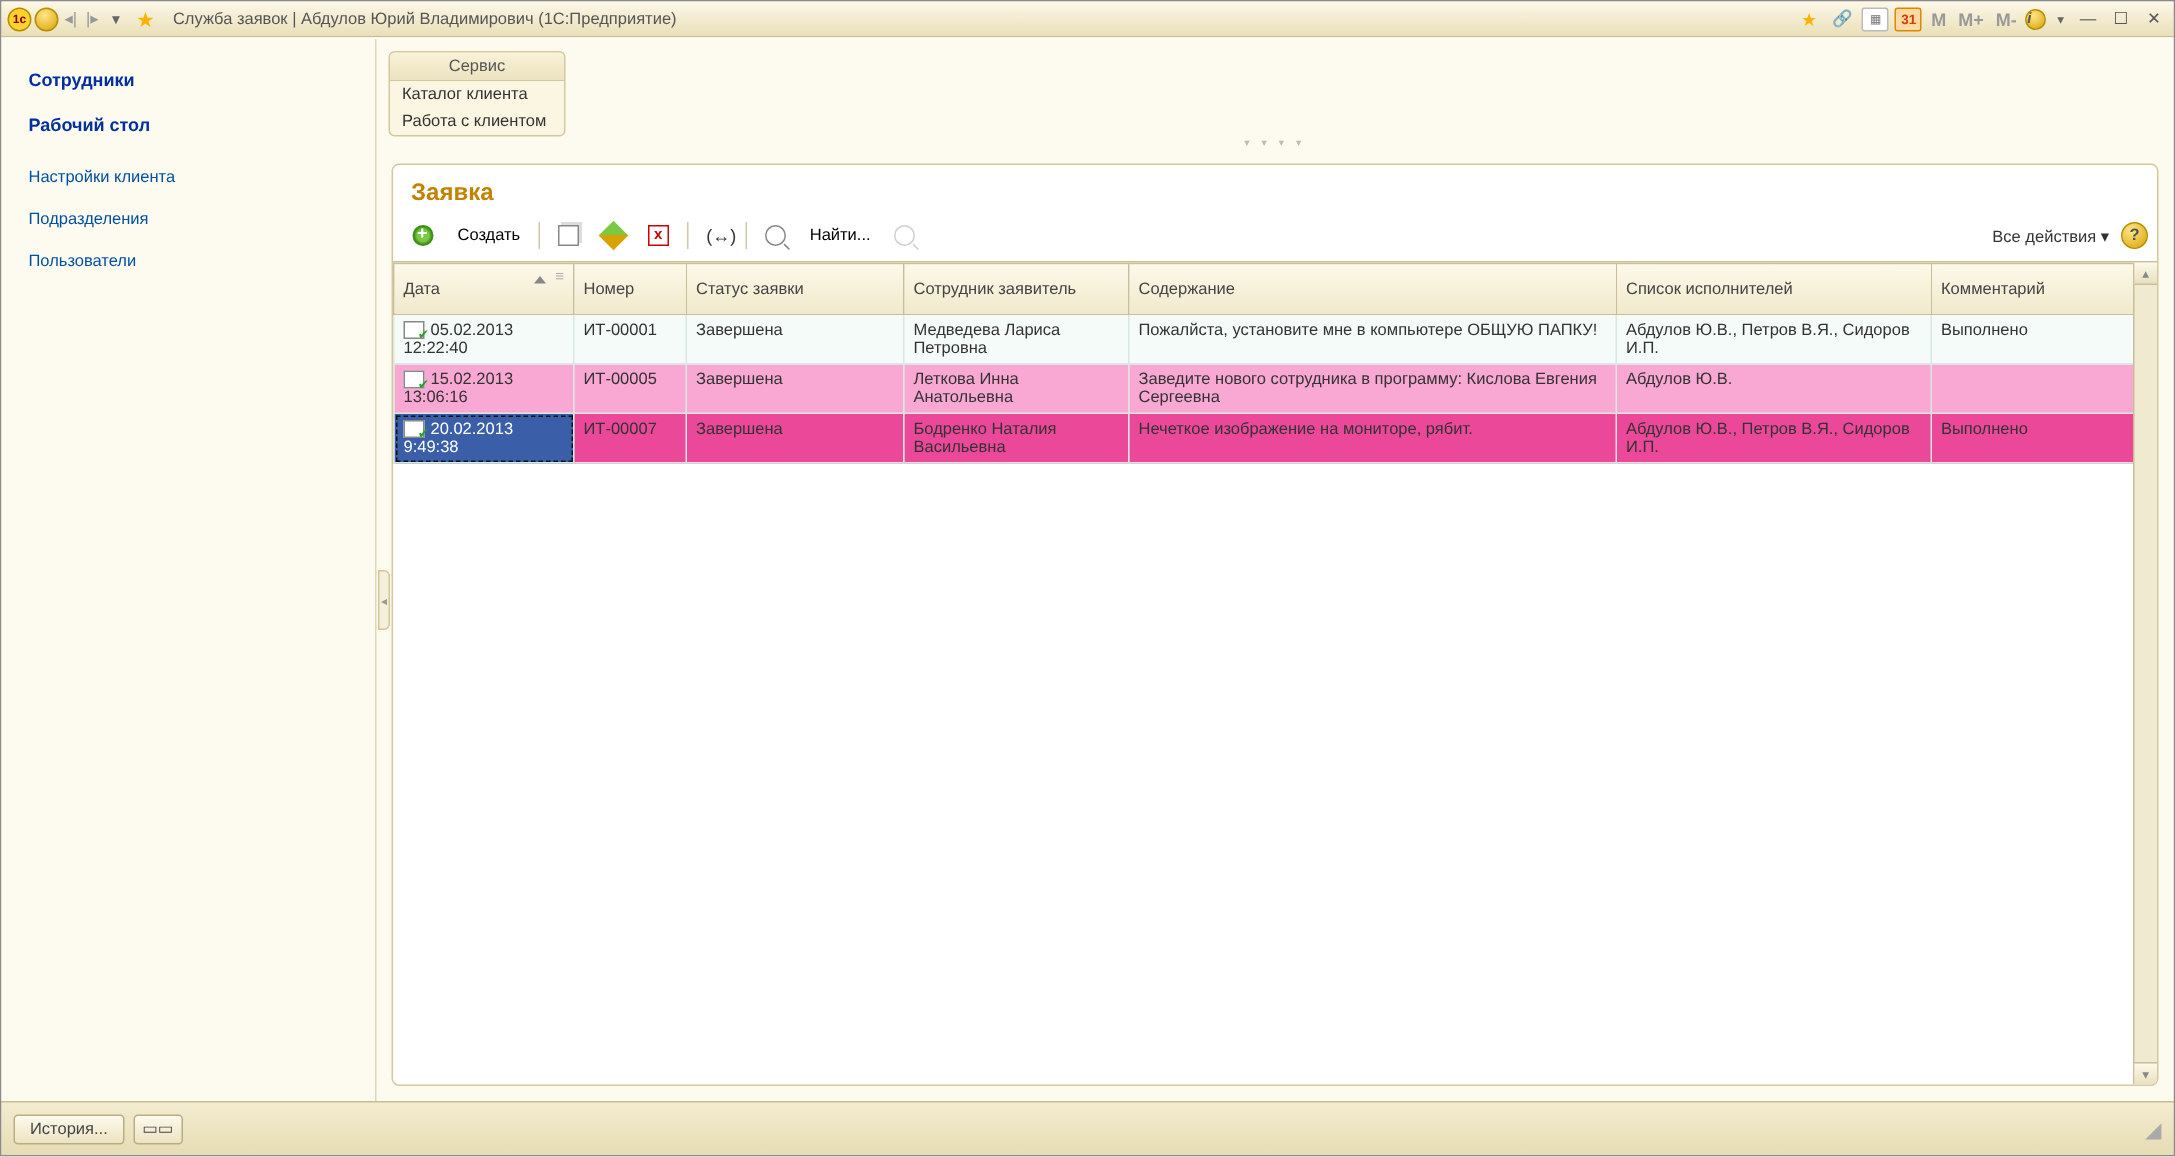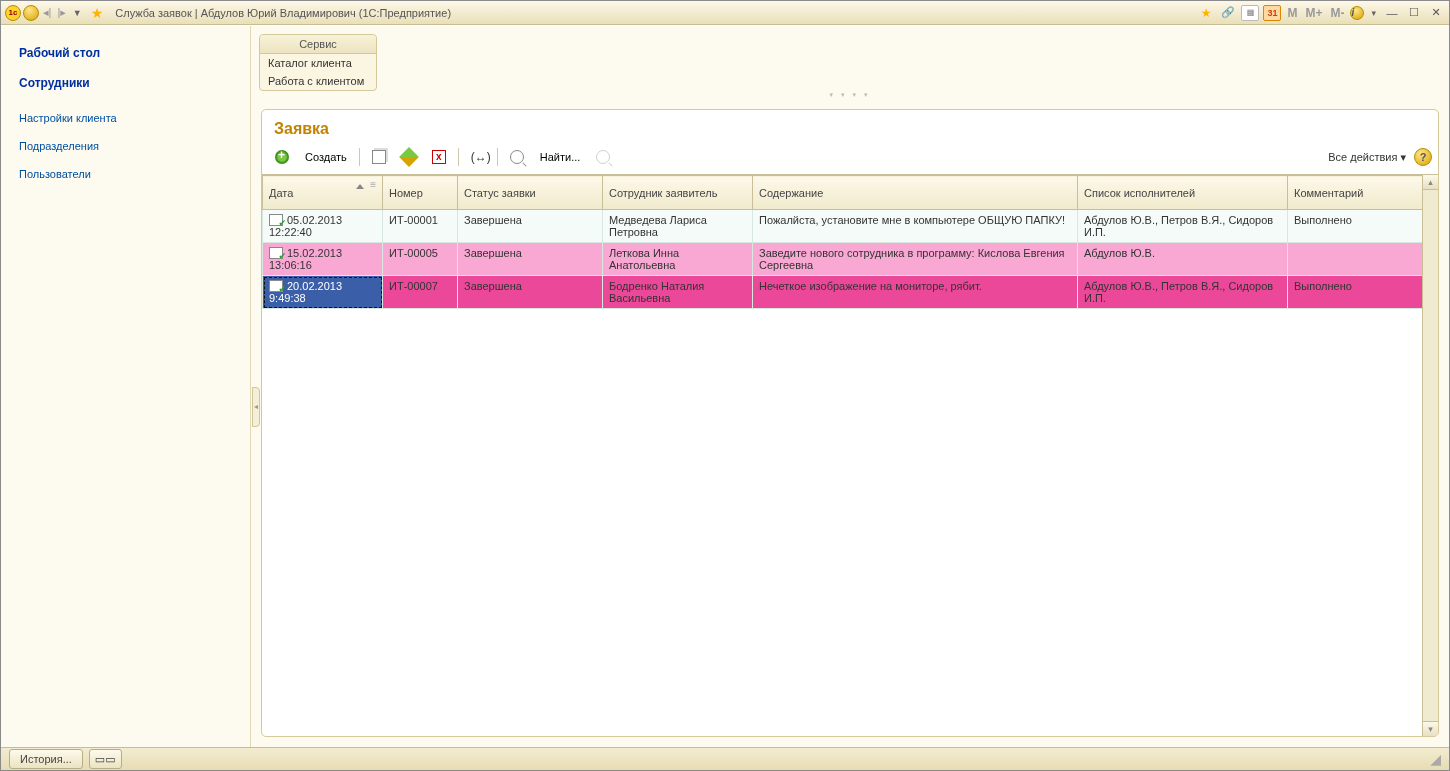--- a/index.html
+++ b/index.html
@@ -73,21 +73,21 @@
 tr.even td { background: #f9a8d4; }
 tr.sel td { background: #ec4899; }
 tr.sel td.focus { background: #3b5ea8; color: #fff; outline: 1px dashed #111; outline-offset: -2px; }
 .doc-ico { width: 14px; height: 12px; display: inline-block; background: #fff; border: 1px solid #888; position: relative; margin-right: 4px; vertical-align: top; }
 .doc-ico::after { content: "✔"; color: #2a9d2a; font-size: 9px; position: absolute; right: -4px; bottom: -3px; }
 .scrollbar-v { width: 16px; background: #f0ead0; border-left: 1px solid #c8bf99; position: absolute; right: 0; top: 0; bottom: 0; }
 .scrollbar-v .sbtn { height: 15px; display: flex; align-items: center; justify-content: center; color: #888; font-size: 9px; background: linear-gradient(#fdf9e9, #e8e0c0); border-bottom: 1px solid #c8bf99; cursor: pointer; }
 .scrollbar-v .sbtn.bot { position: absolute; bottom: 0; width: 100%; border-top: 1px solid #c8bf99; border-bottom: none; }
 
 
-.footer { height: 23px; background: linear-gradient(#f3ecd0, #e6dcb4); border-top: 1px solid #c7bd93; display: flex; align-items: center; padding: 0 8px; gap: 6px; }
+.footer { height: 36px; background: linear-gradient(#f3ecd0, #e6dcb4); border-top: 1px solid #c7bd93; display: flex; align-items: center; padding: 0 8px; gap: 6px; }
 .fbtn { height: 20px; border: 1px solid #b8ae85; border-radius: 3px; background: linear-gradient(#fdfaee, #ece3c0); padding: 0 10px; display: inline-flex; align-items: center; cursor: pointer; font-size: 11px; color: #444; }
 .fbtn.icon { padding: 0 5px; }
 .resize { margin-left: auto; color: #aaa; font-size: 14px; cursor: nwse-resize; }
 </style>
 </head>
 <body>
 
 <div class="window">
 
   <div class="titlebar">
@@ -111,22 +111,22 @@
       <span class="tb-info">i</span>
       <span class="dropdown-arrow">▾</span>
       <span class="win-btn">—</span>
       <span class="win-btn">☐</span>
       <span class="win-btn">✕</span>
     </div>
   </div>
 
   <div class="main">
     <div class="sidebar">
+      <span class="nav-item bold">Сотрудники</span>
       <span class="nav-item bold">Рабочий стол</span>
-      <span class="nav-item bold">Сотрудники</span>
       <div style="height:6px"></div>
       <span class="nav-item link">Настройки клиента</span>
       <span class="nav-item link">Подразделения</span>
       <span class="nav-item link">Пользователи</span>
       <div class="splitter"></div>
     </div>
 
     <div class="content">
       <div class="svc-wrap">
         <div class="svc-panel">

